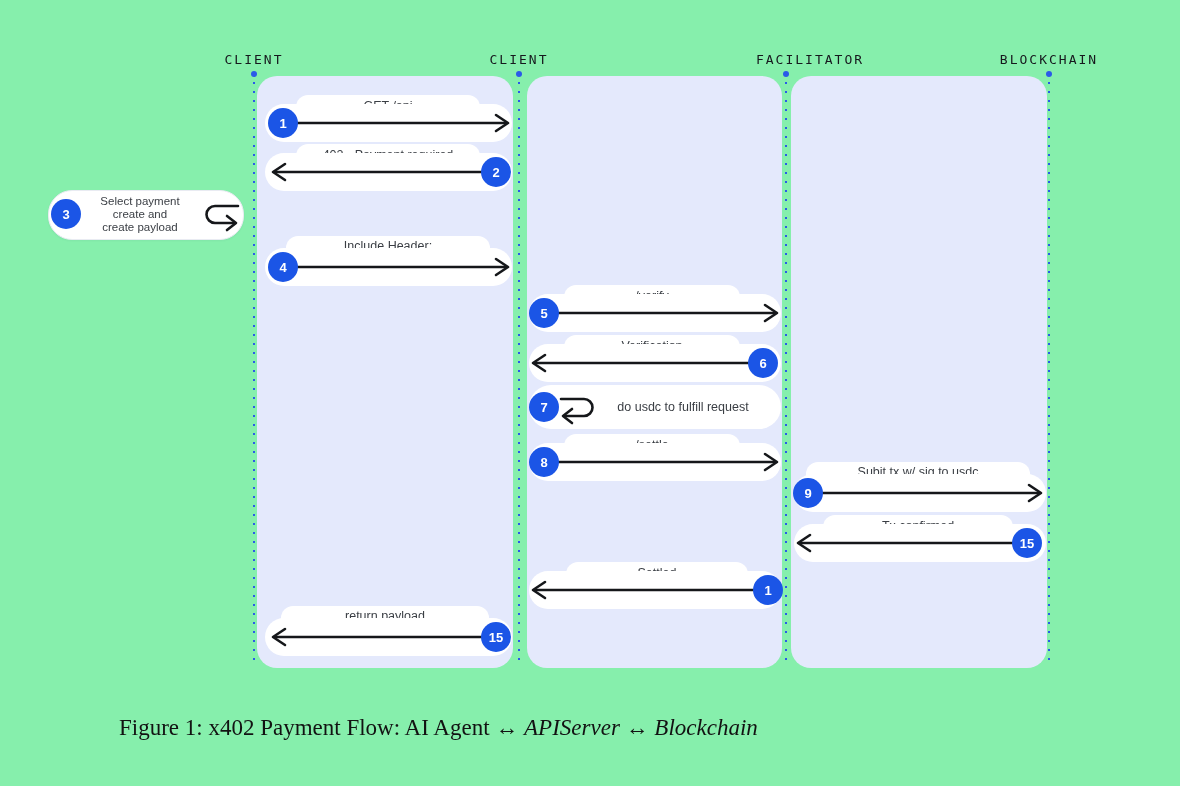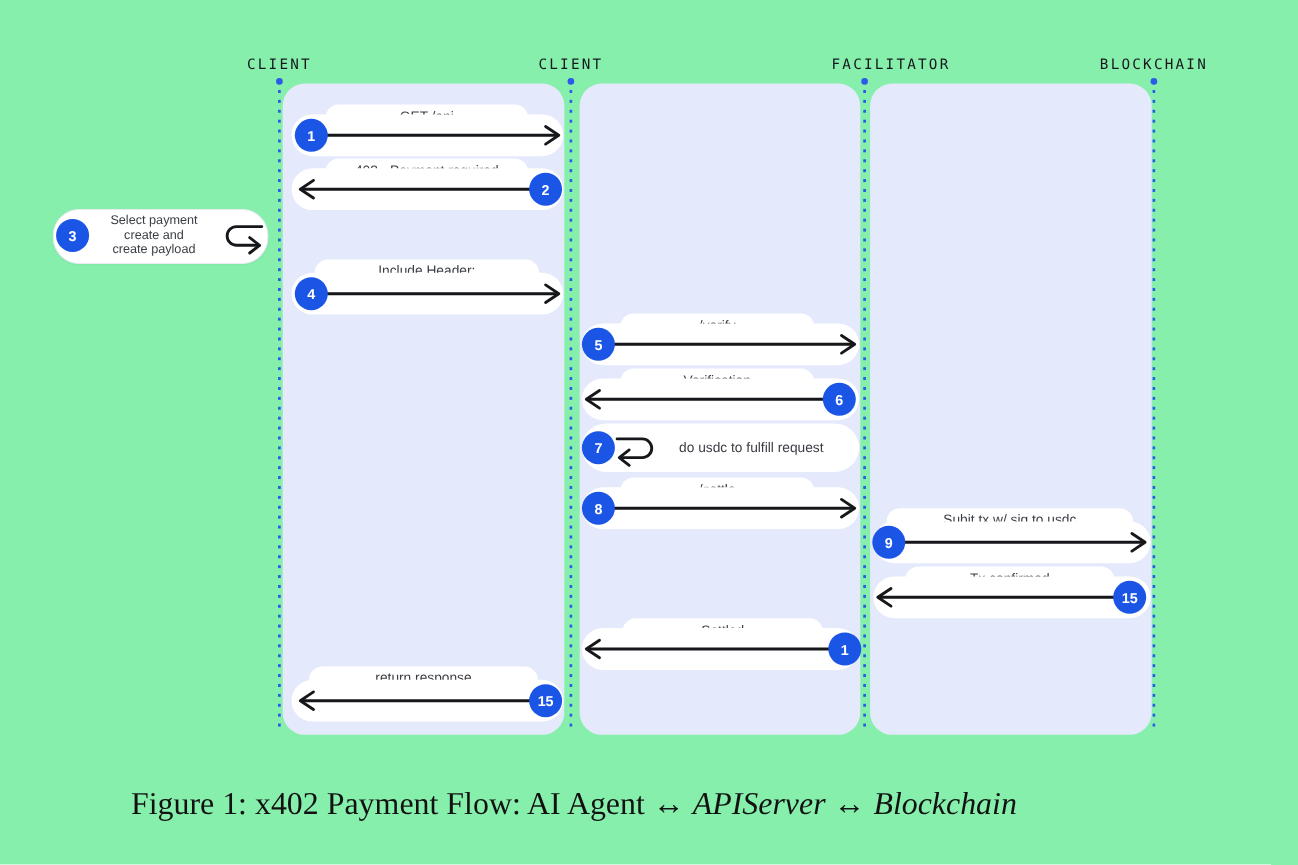--- a/index.html
+++ b/index.html
@@ -22,21 +22,21 @@
   .numc{position:absolute;width:30px;height:30px;border-radius:50%;background:#1b55e6;
         color:#fff;display:flex;align-items:center;justify-content:center;
         font-size:13px;font-weight:600;transform:translate(-50%,-50%);}
   .arw{position:absolute;overflow:visible;}
   .selfbox{position:absolute;left:48px;top:190px;width:194px;height:48px;background:#fff;
            border:1px solid #e9ebf2;border-radius:24px;box-shadow:0 1px 2px rgba(40,60,120,.05);}
   .selftext{position:absolute;left:84px;top:195px;width:112px;text-align:center;
             color:#3a3e44;font-size:11.5px;line-height:13px;}
   .looptext{position:absolute;color:#3a3e44;font-size:12.5px;text-align:center;}
   .caption{position:absolute;left:119px;top:715px;font-family:"Liberation Serif","DejaVu Serif",serif;
-           font-size:29px;color:#121212;white-space:nowrap;}
+           font-size:23px;color:#121212;white-space:nowrap;}
   .caption i{font-style:italic;}
   svg path,svg line{stroke:#15171a;stroke-width:2.6;fill:none;stroke-linecap:round;stroke-linejoin:round;}
 </style>
 </head>
 <body>
 
 <div class="stage">
 
   <div class="lane-label" style="left:254px">CLIENT</div>
   <div class="lane-label" style="left:519px">CLIENT</div>
@@ -193,21 +193,21 @@
       <line x1="4" y1="12" x2="237" y2="12"></line>
         <path d="M 14 4 L 2 12 L 14 20"></path>
       </svg>
     <div class="numc" style="left:768px;top:590px">
         <span>1</span>
       </div>
   </div>
 
   <div>
     <div class="tab two" style="left:385px;top:606px;width:208px">
-      <div>return response</div>
+      <div>return payload</div>
         <div>w/ X-PAYMENT RESPONSE</div>
       </div>
     <div class="pill" style="left:265px;top:618px;width:247px"></div>
     <svg class="arw" style="left:271px;top:625px" width="226" height="24">
       <line x1="4" y1="12" x2="225" y2="12"></line>
         <path d="M 14 4 L 2 12 L 14 20"></path>
       </svg>
     <div class="numc" style="left:496px;top:637px">
         <span>15</span>
       </div>

